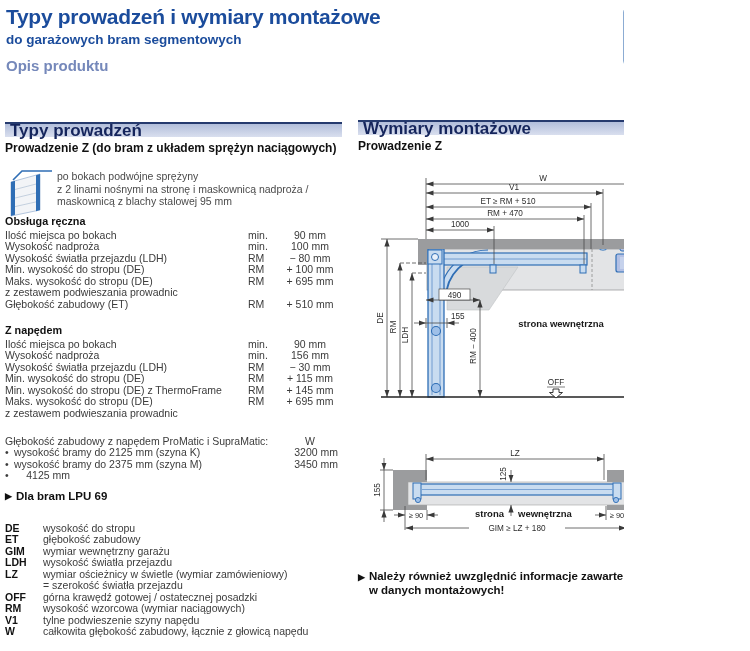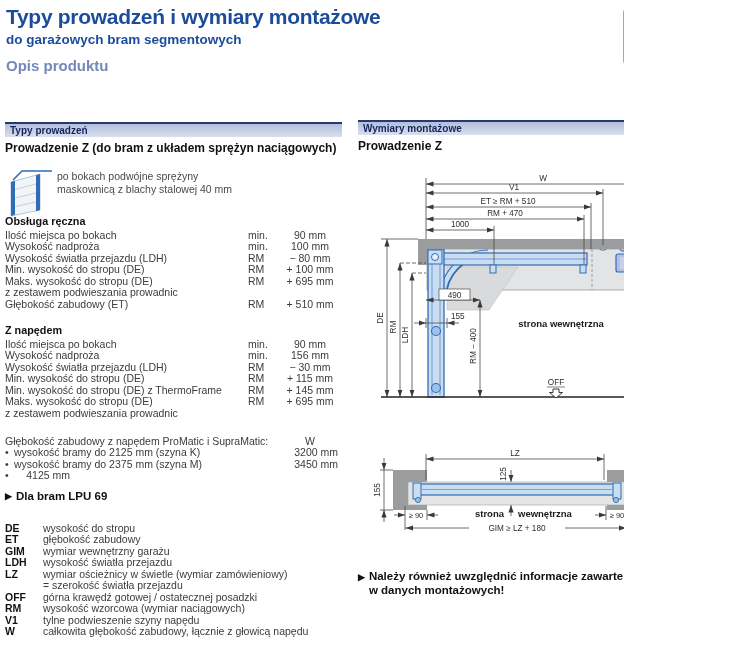--- a/index.html
+++ b/index.html
@@ -9,21 +9,21 @@
   .h1{position:absolute;left:6px;top:5px;font-size:21px;font-weight:bold;color:#1b4c9c;letter-spacing:-0.3px;}
   .h2{position:absolute;left:6px;top:32px;font-size:13.5px;font-weight:bold;color:#1b4c9c;}
   .h3{position:absolute;left:6px;top:57px;font-size:15px;font-weight:bold;color:#7588ba;}
   .door-icon{position:absolute;left:623px;top:3px;}
   .side-tab{position:absolute;left:709px;top:0;width:41px;height:258px;background:#1a5ba8;}
   .side-tab-inner{position:absolute;width:258px;height:41px;left:-108.5px;top:108.5px;
         transform:rotate(-90deg);display:flex;flex-direction:column;justify-content:center;
         text-align:center;color:#fff;font-weight:bold;font-size:10px;line-height:12.5px;}
   
   .section-bar{position:absolute;height:13px;background:linear-gradient(180deg,#b2bedb,#d9dfee);
-        border-top:2px solid #253a6e;font-weight:bold;font-size:10px;color:#15255c;
+        border-top:2px solid #253a6e;font-weight:bold;font-size:17px;color:#15255c;
         line-height:13px;padding-left:5px;box-sizing:content-box;}
   .sub-head{position:absolute;font-size:12px;font-weight:bold;color:#111;}
   
   .feature-text{position:absolute;left:57px;top:170px;width:285px;font-size:10.5px;line-height:12.5px;color:#4a4a4a;}
   .spec-block{position:absolute;left:5px;width:333px;}
   .spec-head{font-weight:bold;color:#111;font-size:10.8px;line-height:12px;margin-bottom:3px;}
   .spec-row{display:flex;line-height:11.45px;font-size:10.5px;color:#3b3b3b;}
   .spec-row .lbl{flex:1;}
   .spec-row .pre{width:34px;}
   .spec-row .val{width:56px;text-align:center;}
@@ -85,21 +85,22 @@
       <polygon points="3,14 32,6 32,42 3,48" fill="#f2f4f7" stroke="#9fb6d4" stroke-width="0.8"></polygon>
       <line x1="3" y1="22.5" x2="32" y2="15" stroke="#b8c6d8" stroke-width="0.8"></line>
       <line x1="3" y1="31" x2="32" y2="24" stroke="#b8c6d8" stroke-width="0.8"></line>
       <line x1="3" y1="39.5" x2="32" y2="33" stroke="#b8c6d8" stroke-width="0.8"></line>
       <polygon points="3,14 7,12.8 7,46.8 3,48" fill="#2f6eb5"></polygon>
       <polygon points="28,7.2 32,6 32,42 28,43.2" fill="#2f6eb5"></polygon>
     </svg>
   </div>
   <div class="feature-text">
     <div>po bokach podwójne sprężyny</div>
-    <div>maskownicą z blachy stalowej 40 mm</div>
+    <div>z 2 linami nośnymi na stronę i maskownicą nadproża /</div>
+    <div>maskownicą z blachy stalowej 95 mm</div>
   </div>
 
   <div class="spec-block" style="top:215px;">
     <div class="spec-head">Obsługa ręczna</div>
     <div class="spec-row">
         <span class="lbl">Ilość miejsca po bokach</span>
         <span class="pre">min.</span>
         <span class="val">90 mm</span>
       </div>
     <div class="spec-row">

